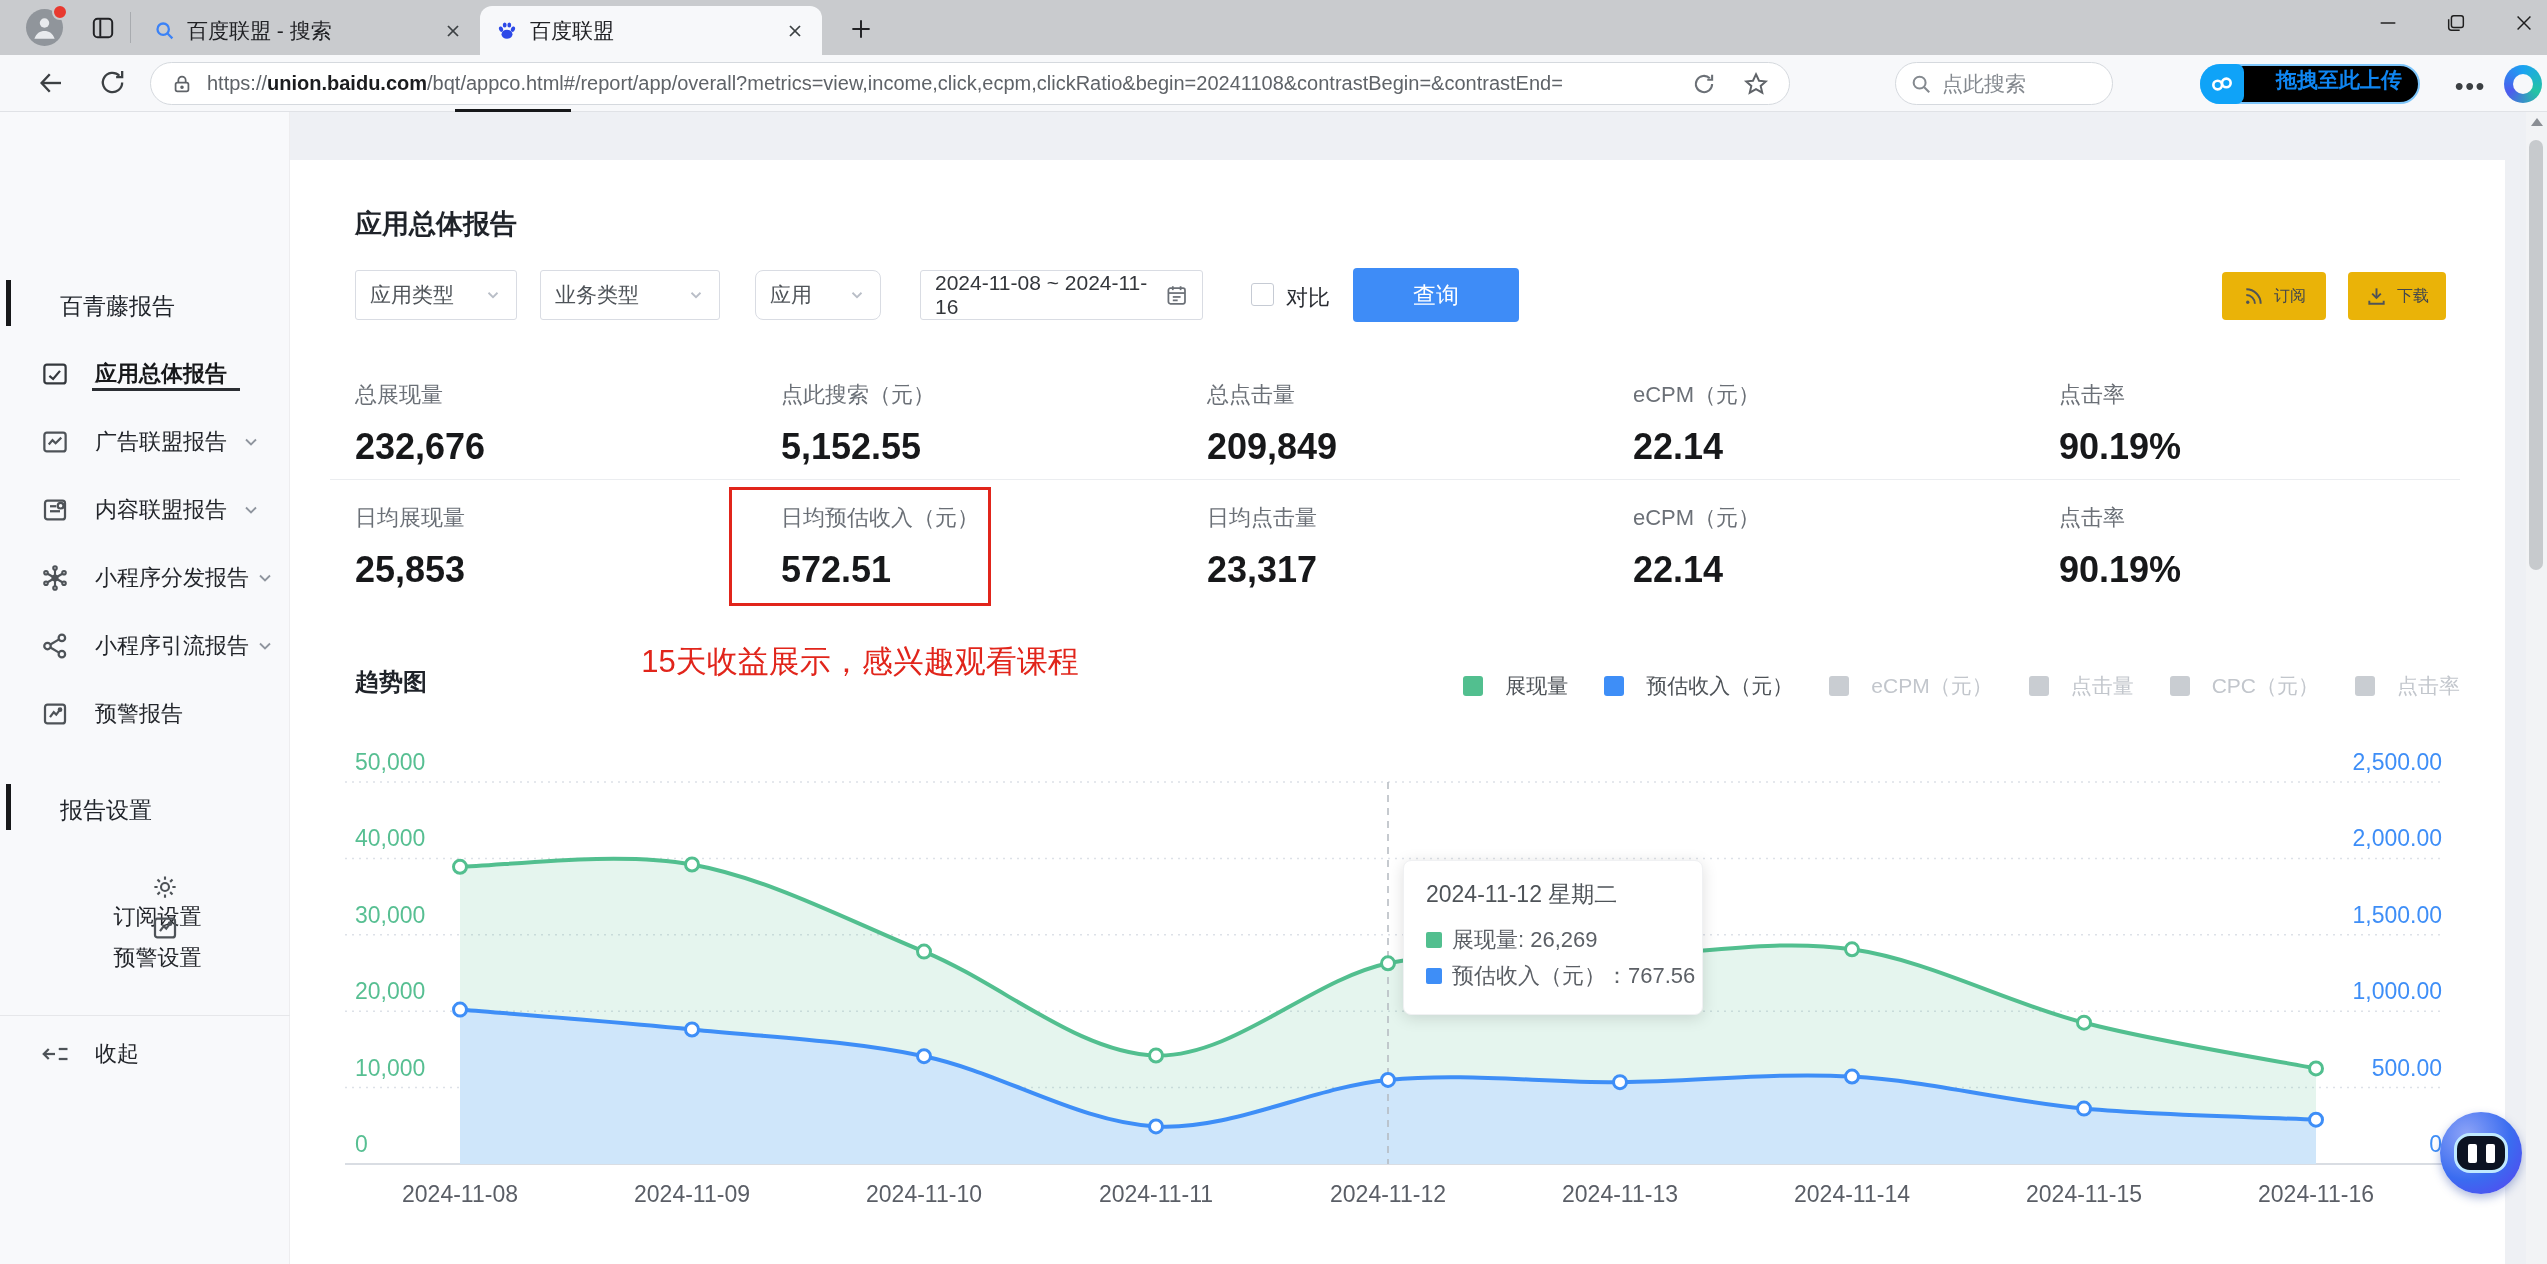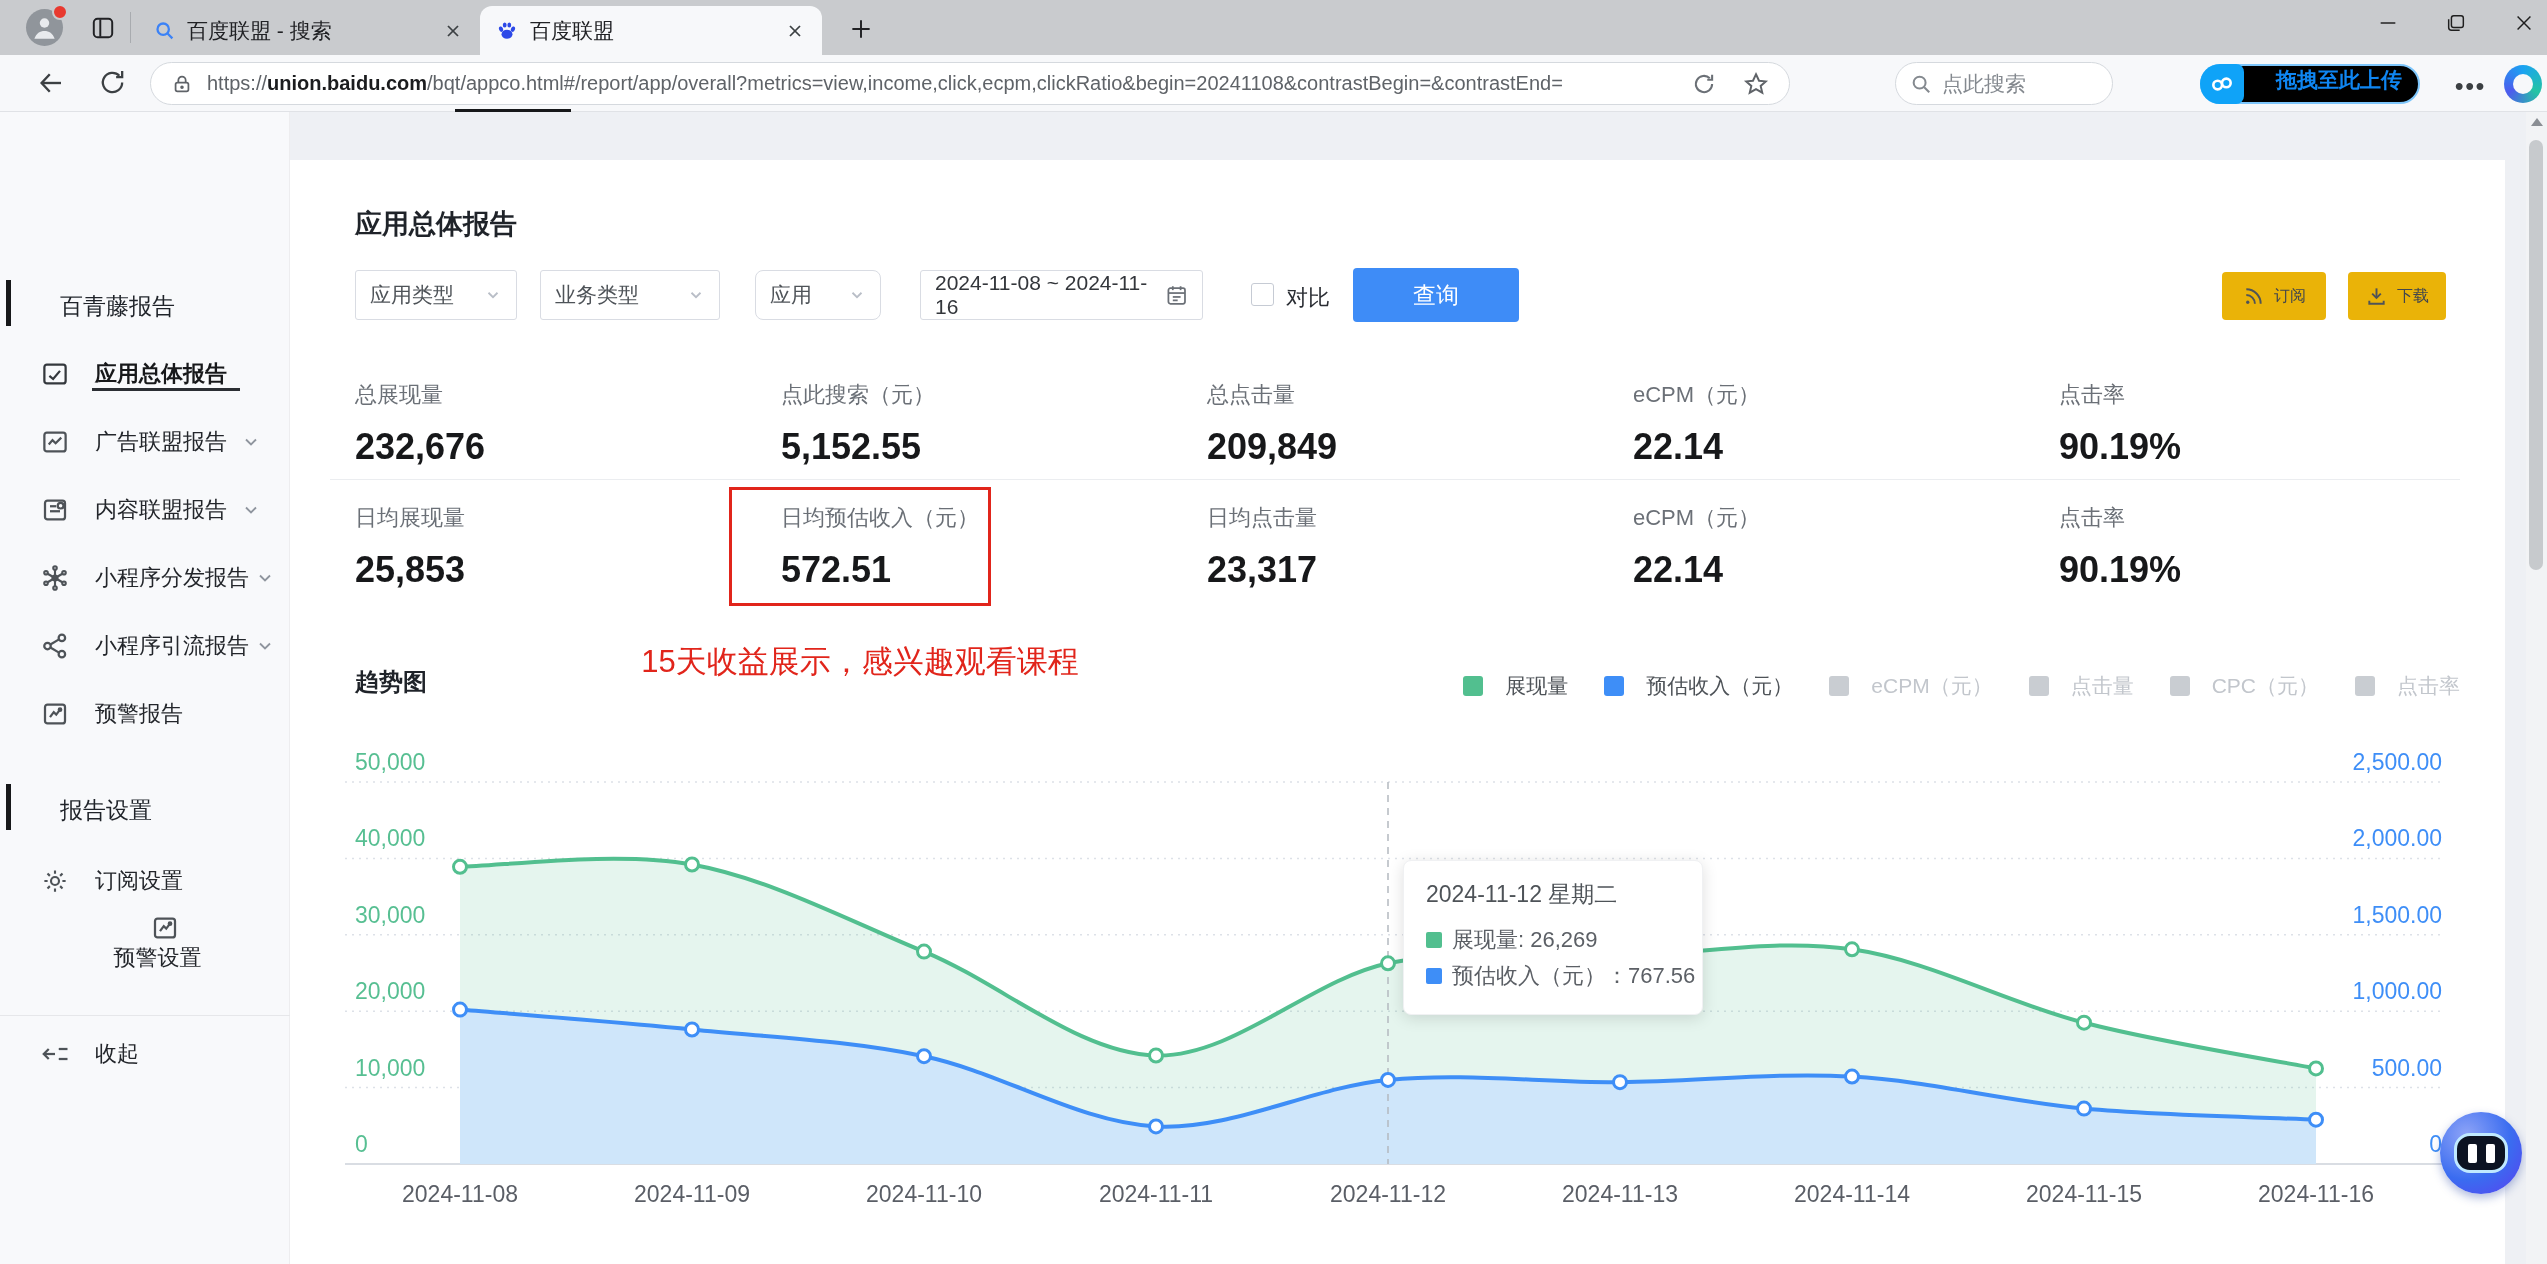--- a/index.html
+++ b/index.html
@@ -293,21 +293,21 @@
           <rect x="4" y="4.5" width="16" height="15" rx="2"></rect>
           <polyline points="8,14.5 11,10.5 13,12.5 16,8.5"></polyline>
           <circle cx="16" cy="8.5" r="1" fill="#4e5358"></circle>
         </svg>
       <span class="lbl">预警报告</span>
     </div>
 
     <div class="side-bar-mark" style="top:672px;"></div>
     <div class="side-title" style="top:683px;">报告设置</div>
 
-    <div class="side-item" style="top:739px;">
+    <div class="side-item" style="top:760px;flex-direction:column;">
       <svg class="ic" viewBox="0 0 24 24" fill="none" stroke="#4e5358" stroke-width="1.7">
           <circle cx="12" cy="12" r="3.2"></circle>
           <path d="M12 3.5v2.6 M12 17.9v2.6 M3.5 12h2.6 M17.9 12h2.6 M6 6l1.9 1.9 M16.1 16.1L18 18 M18 6l-1.9 1.9 M7.9 16.1L6 18"></path>
         </svg>
       <span class="lbl">订阅设置</span>
     </div>
 
     <div class="side-item" style="top:801px;flex-direction:column;">
       <svg class="ic" viewBox="0 0 24 24" fill="none" stroke="#4e5358" stroke-width="1.8">
           <rect x="4" y="4.5" width="16" height="15" rx="2"></rect>

